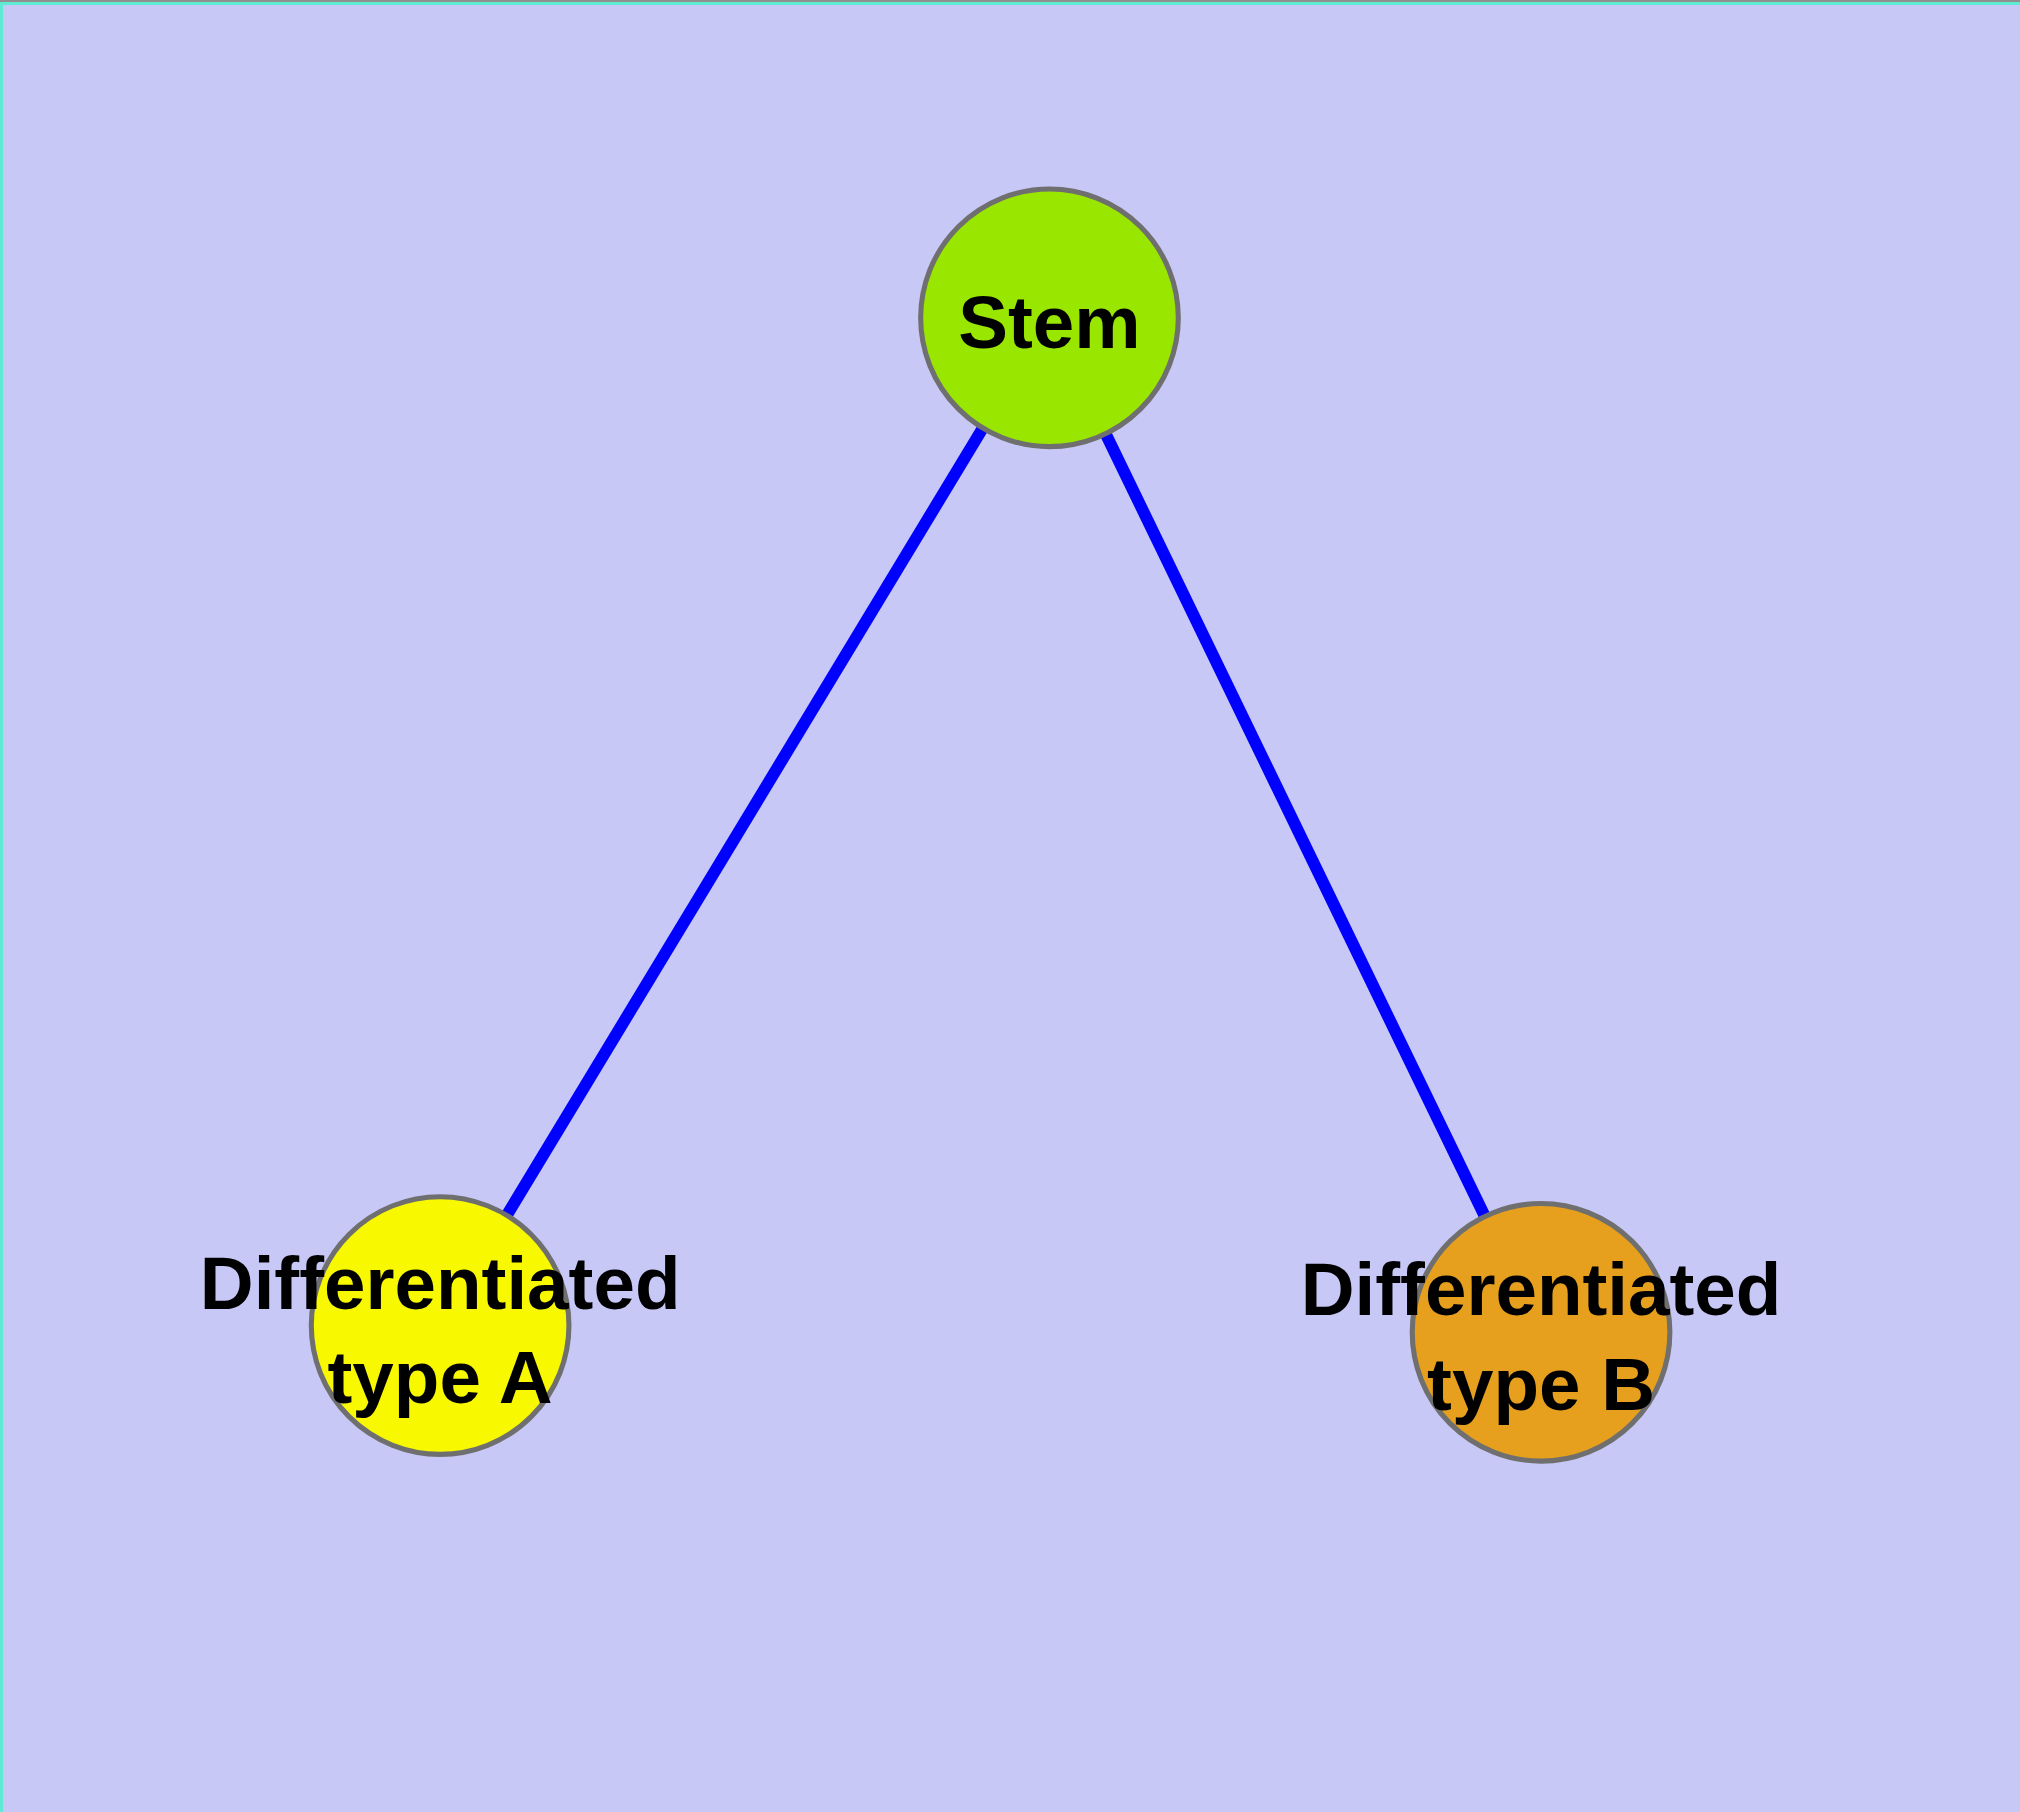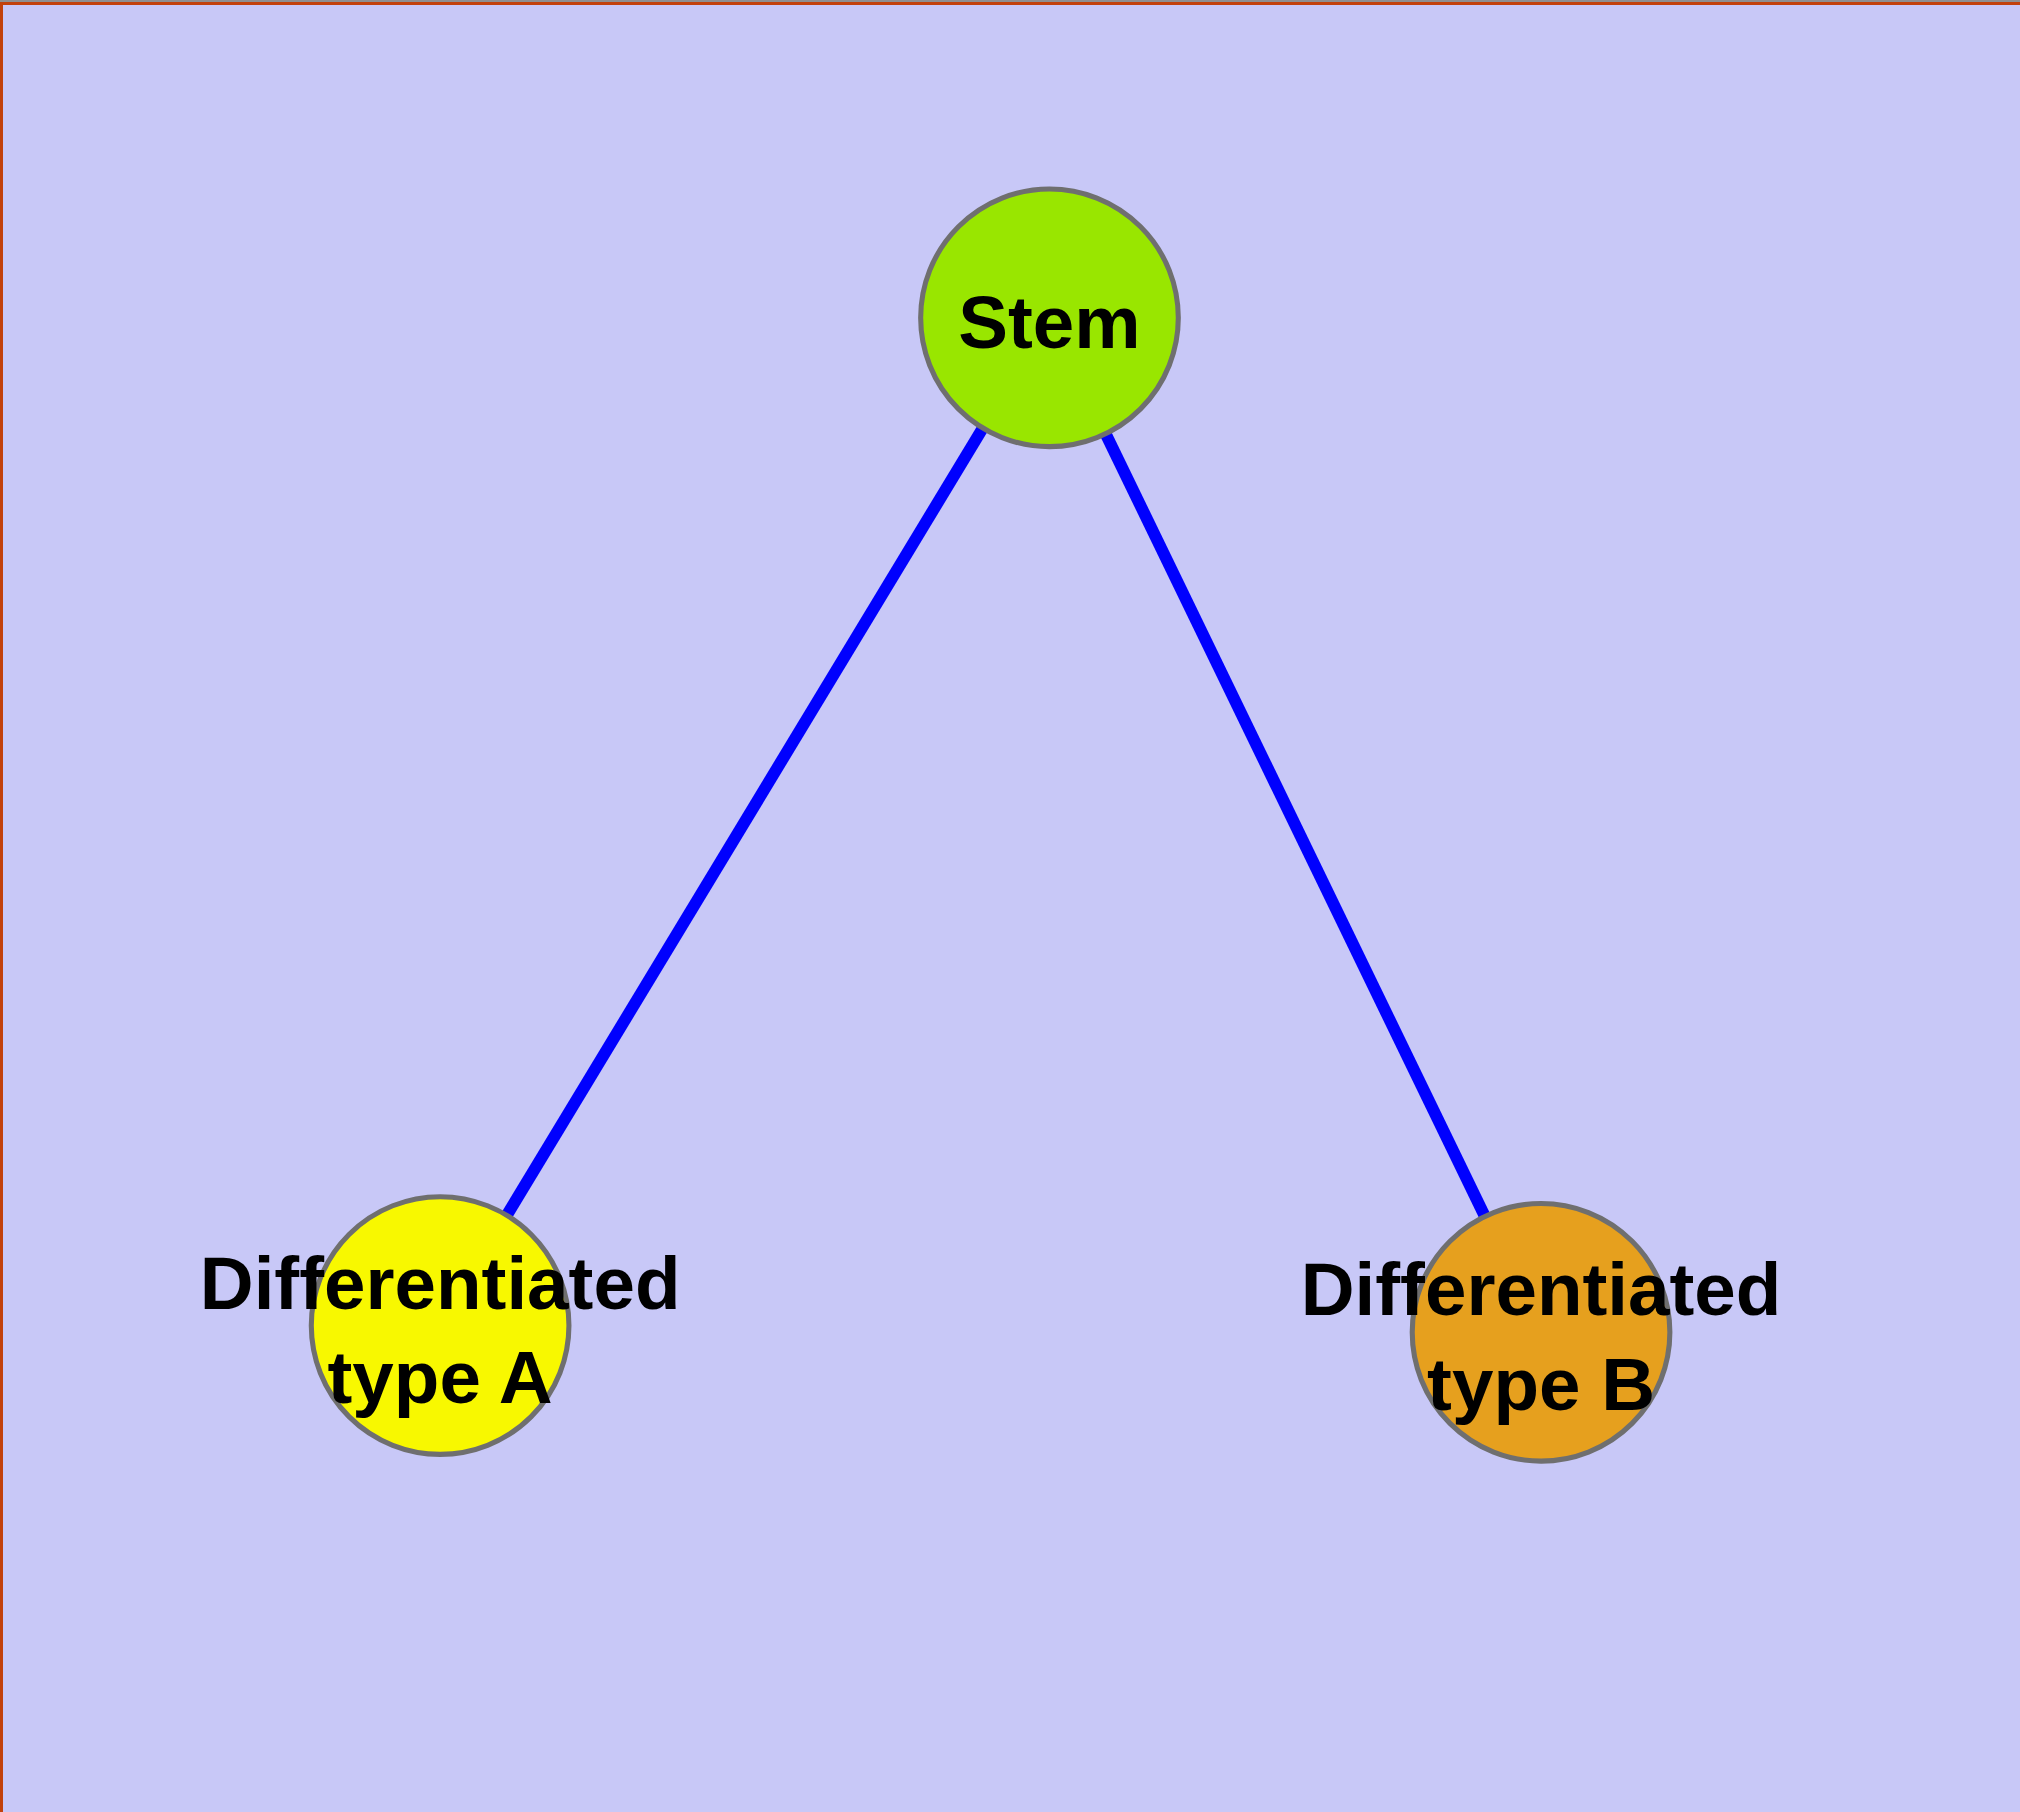--- a/index.html
+++ b/index.html
@@ -8,21 +8,21 @@
     width: 2021px;
     height: 1812px;
     overflow: hidden;
     background: #ffffff;
     font-family: "Liberation Sans", sans-serif;
   }
   .page {
     position: relative;
     width: 2021px;
     height: 1812px;
-    background: #c2410c;
+    background: #5eead4;
   }
   .top-edge-line {
     position: absolute;
     top: 0; left: 0; right: 0;
     height: 1.7px;
     background: #8f8f8f;
   }
   .plot-panel {
     position: absolute;
     top: 5.1px;

